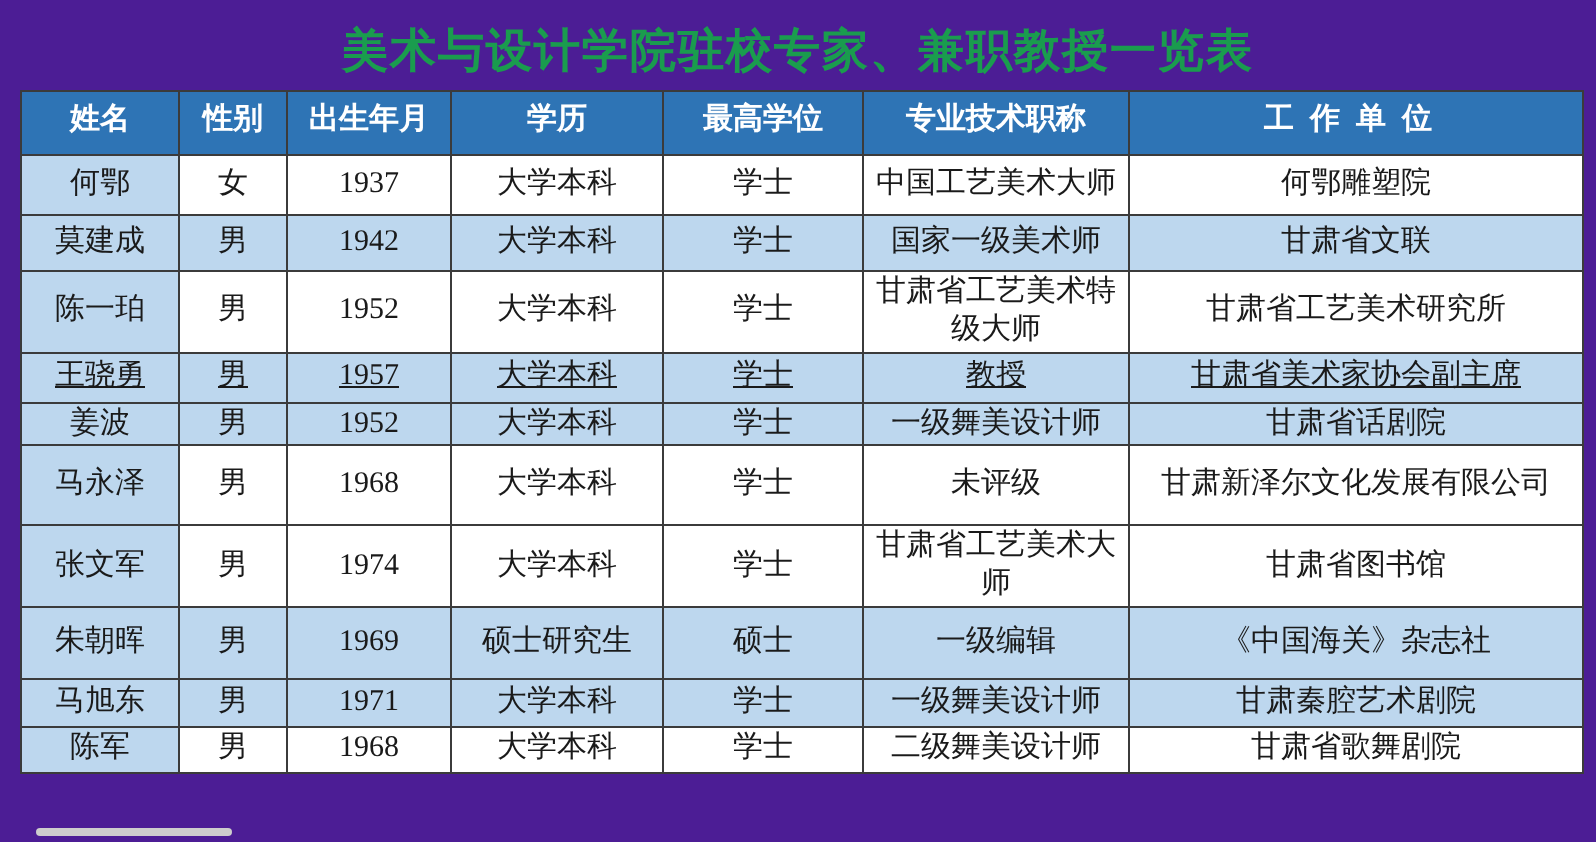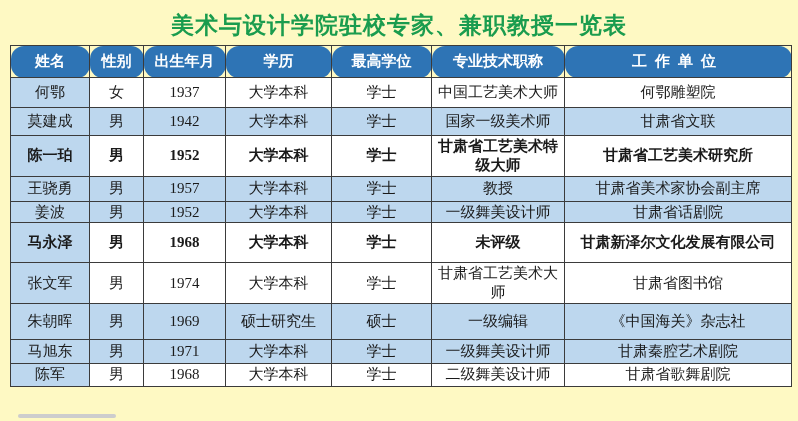--- a/index.html
+++ b/index.html
@@ -5,21 +5,21 @@
   :root{
     --title-green:#1A9C4E;
     --header-blue:#2E74B5;
     --row-blue:#BDD7EE;
     --row-white:#FFFFFF;
     --border-col:#3B3B3B;
   }
   *{box-sizing:border-box;margin:0;padding:0;}
   html,body{width:798px;height:421px;overflow:hidden;background:#FFFFFF;}
   body{font-family:"Liberation Serif","DejaVu Serif",serif;}
-  .page{position:relative;width:798px;height:421px;background:#fef9c3;}
+  .page{position:relative;width:798px;height:421px;background:#4c1d95;}
   .page-title{
     position:absolute;top:10px;left:0;width:100%;
     text-align:center;
     font-family:"Liberation Sans","DejaVu Sans",sans-serif;
     font-weight:bold;font-size:23px;color:var(--title-green);
     letter-spacing:1px;
   }
   table.experts{
     position:absolute;top:45px;left:10px;
     width:781px;border-collapse:collapse;table-layout:fixed;
@@ -27,43 +27,42 @@
   }
   table.experts th, table.experts td{
     border:1px solid var(--border-col);
     text-align:center;vertical-align:middle;
     padding:1px 4px;line-height:1.25;
     overflow:hidden;
   }
   table.experts th{
     background:var(--header-blue);color:#FFFFFF;
     font-weight:bold;font-size:15px;height:32px;
-    font-family:Liberation Serif, serif;
-    border-radius:13px;
+    font-family:Liberation Mono, monospace;
   }
   th.spaced{letter-spacing:8px;}
   col.c-name{width:79px;}
   col.c-gender{width:54px;}
   col.c-birth{width:82px;}
   col.c-education{width:106px;}
   col.c-degree{width:100px;}
   col.c-title{width:133px;}
   col.c-workunit{width:227px;}
   tr.shade-blue td{background:var(--row-blue);}
   tr.shade-white td{background:var(--row-white);}
   
   table.experts td.cell-name{background:var(--row-blue);}
   td.tight{font-size:13.5px;letter-spacing:-0.3px;}
   
   tbody tr:nth-child(1){height:30px;}
   tbody tr:nth-child(2){height:28px;}
-  tbody tr:nth-child(3){height:38px;font-weight:bold;}
-  tbody tr:nth-child(4){height:25px;}
+  tbody tr:nth-child(3){height:38px;}
+  tbody tr:nth-child(4){height:25px;text-decoration:underline;}
   tbody tr:nth-child(5){height:15px;}
-  tbody tr:nth-child(6){height:40px;font-weight:bold;}
+  tbody tr:nth-child(6){height:40px;}
   tbody tr:nth-child(7){height:32px;}
   tbody tr:nth-child(8){height:36px;}
   tbody tr:nth-child(9){height:24px;}
   tbody tr:nth-child(10){height:23px;}
   tbody tr:nth-child(11){height:40px;}
   tbody tr:nth-child(12){height:24px;padding-left:24px;}
   .scroll-thumb{
     position:absolute;left:18px;top:414px;width:98px;height:4px;
     background:#CDCDCD;border-radius:2px;
   }

